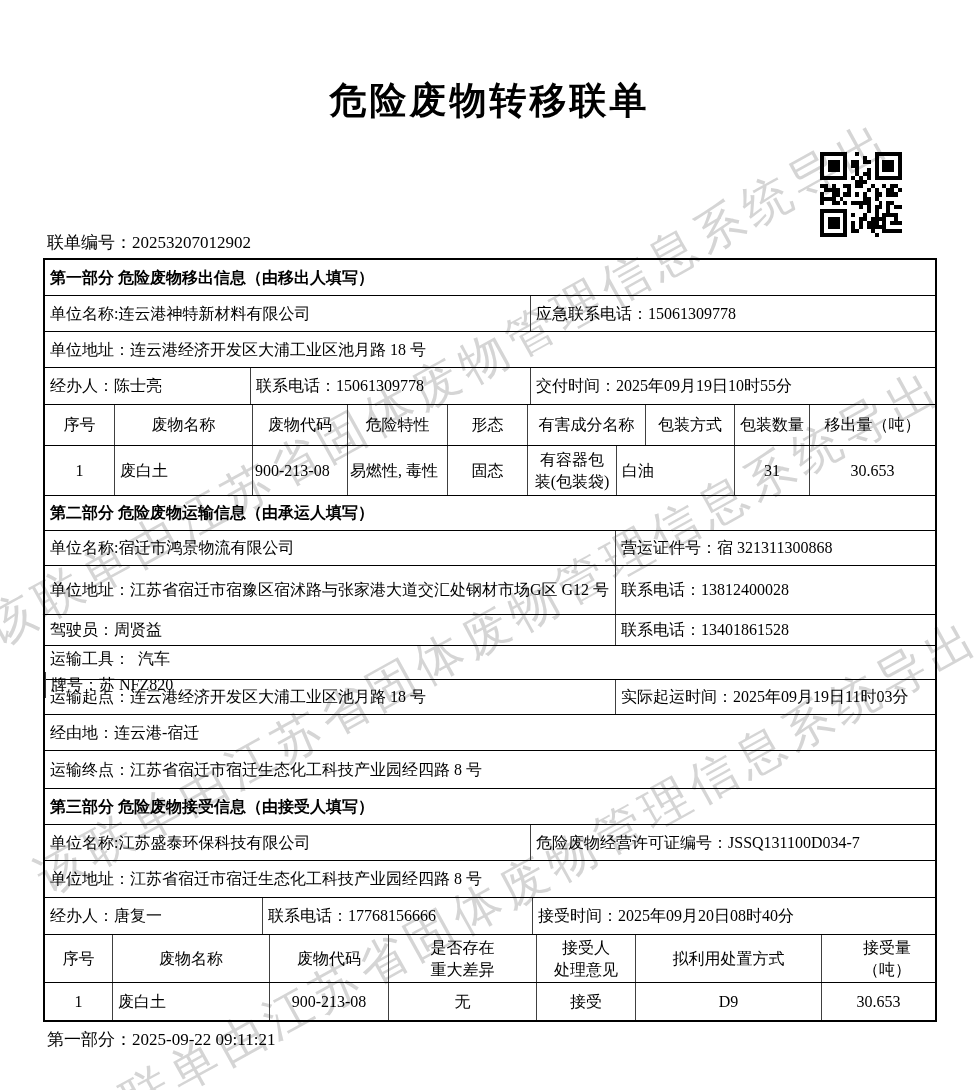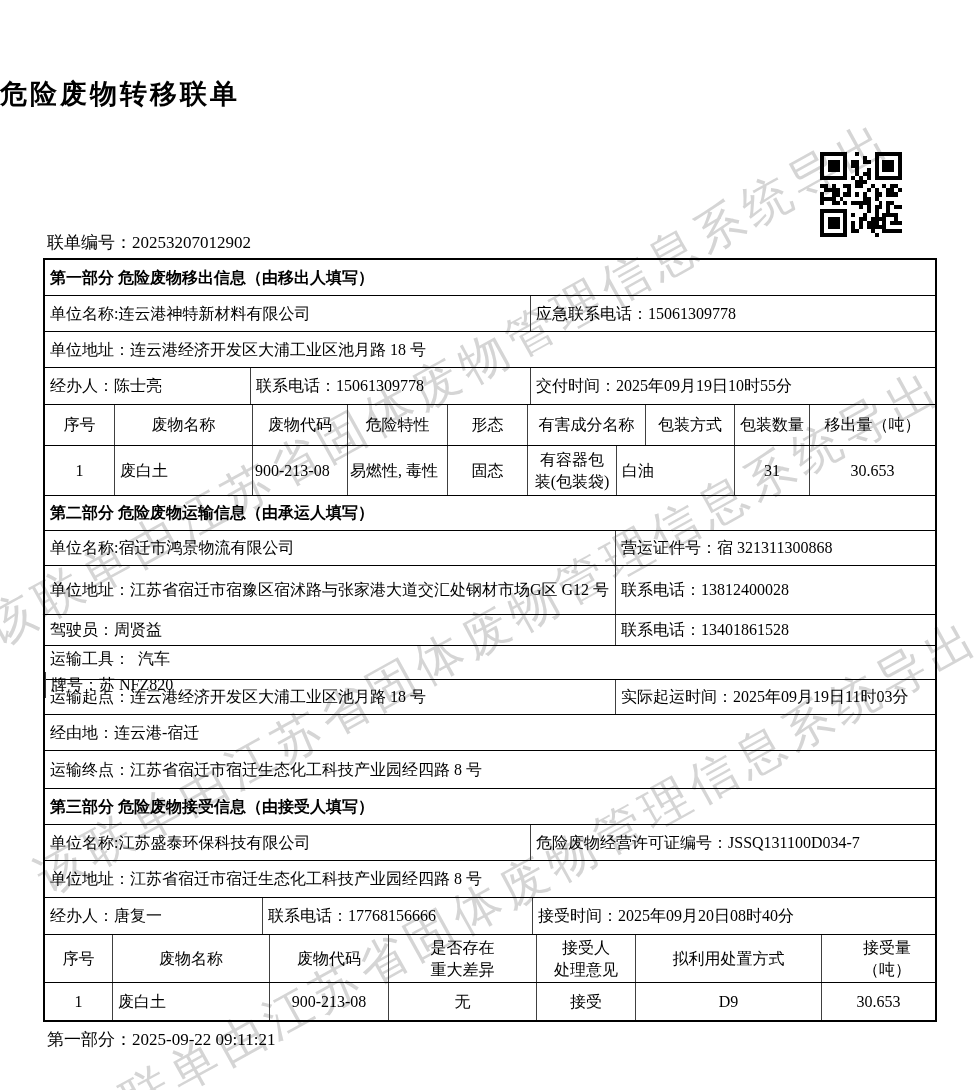--- a/index.html
+++ b/index.html
@@ -1,22 +1,22 @@
 <!DOCTYPE html>
 <html><head>
 <meta charset="utf-8">
 <style>
   html,body{margin:0;padding:0;background:#fff;}
   .page{position:relative;width:979px;height:1090px;background:#fff;overflow:hidden;
         font-family:"Liberation Serif","DejaVu Serif",serif;color:#000;}
   .wm{position:absolute;white-space:nowrap;font-size:48px;letter-spacing:6px;
       color:#b3b3b3;opacity:.55;transform:rotate(-29deg);transform-origin:0 50%;
       z-index:1;pointer-events:none;}
-  .title{position:absolute;left:0;top:76px;width:100%;
-         font-size:27px;font-weight:bold;letter-spacing:3px;z-index:2;}
+  .title{position:absolute;left:0;top:76px;width:100%;text-align:center;
+         font-size:37px;font-weight:bold;letter-spacing:3px;z-index:2;}
   .qr{position:absolute;left:820px;top:152px;width:82px;height:85px;z-index:2;}
   .mno{position:absolute;left:47px;top:231px;font-size:17px;z-index:2;}
   .ptime{position:absolute;left:47px;top:1028px;font-size:17px;z-index:2;}
   .doc{position:absolute;left:43px;top:258px;width:890px;border:2px solid #000;z-index:2;}
   .row{display:flex;box-sizing:border-box;border-top:1px solid #000;}
   .row:first-child{border-top:none;}
   .c{box-sizing:border-box;border-left:1px solid #404040;padding:2px 5px;
      display:flex;align-items:center;overflow:hidden;font-size:16px;line-height:22px;flex:none;}
   .c:first-child{border-left:none;}
   .ctr{justify-content:center;text-align:center;padding:2px 3px;}

